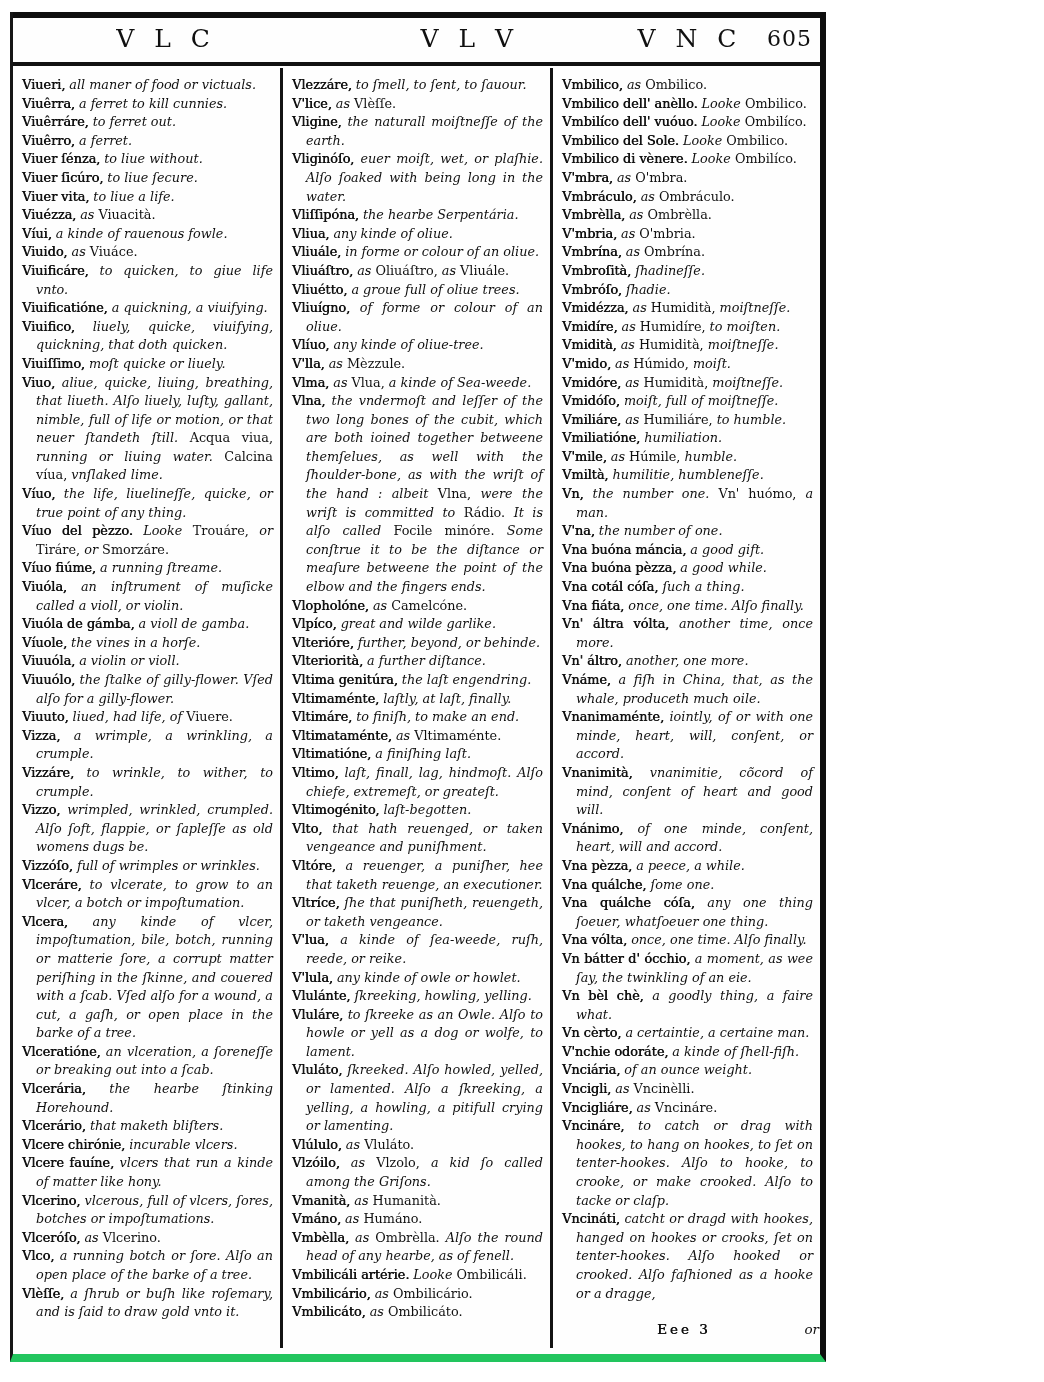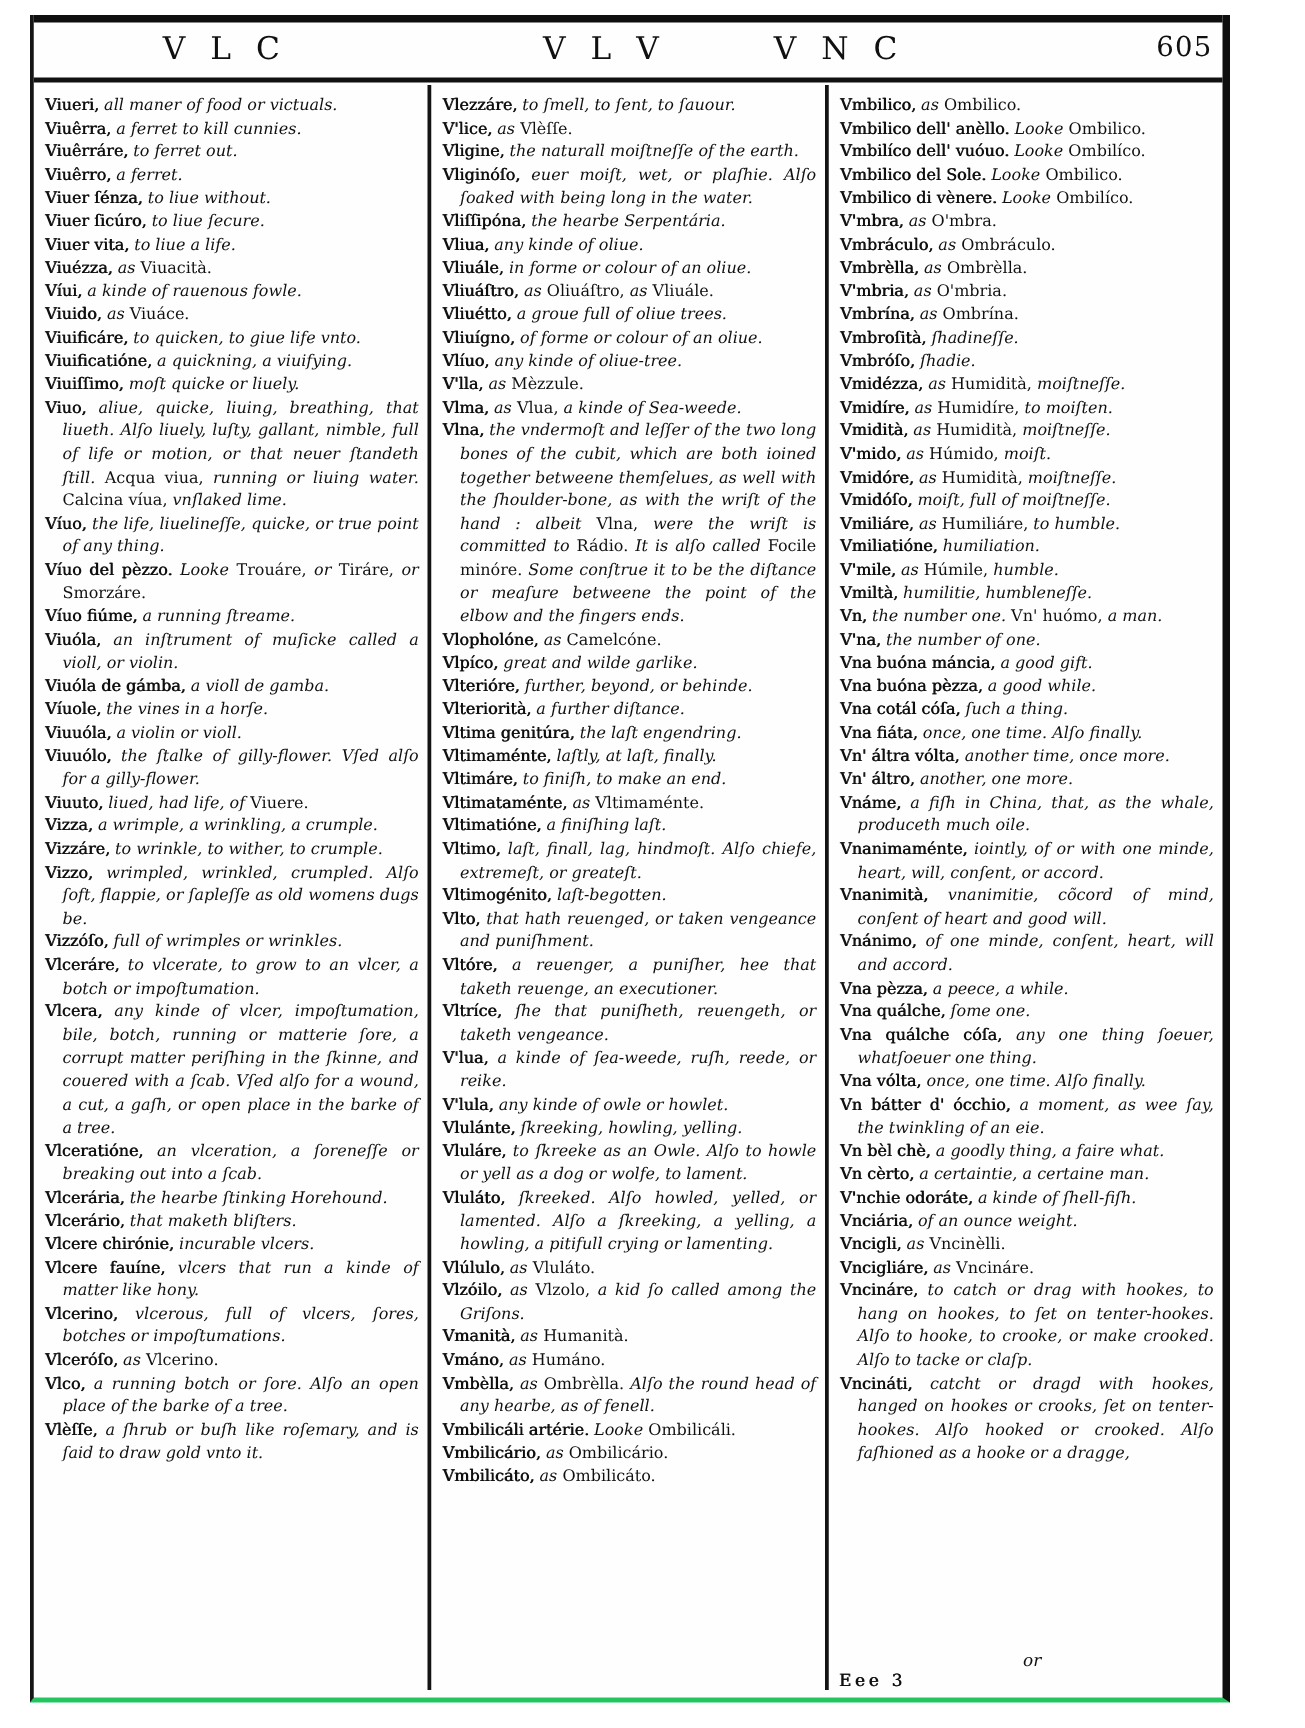--- a/index.html
+++ b/index.html
@@ -3,33 +3,33 @@
 <meta charset="utf-8">
 <style>
   html,body{margin:0;padding:0;}
   body{
     width:1044px;height:1382px;position:relative;
     background:#ffffff;color:#101010;
     font-family:"DejaVu Serif","Liberation Serif",serif;
     overflow:hidden;
   }
   .scan{
-    position:absolute;left:24px;top:12px;width:960px;height:1350px;
+    position:absolute;left:10px;top:12px;width:816px;height:1350px;
     box-sizing:border-box;background:#fefefe;
     border-left:3px solid #161616;
     border-right:6px solid #0e0e0e;
-    border-bottom:4px solid #22c55e;
+    border-bottom:8px solid #22c55e;
   }
   .toprule{height:6px;background:#0f0f0f;}
   .midrule{height:4px;background:#111;}
   .header-band{position:relative;height:44px;}
   .guide{position:absolute;top:6px;font-size:25px;letter-spacing:6px;white-space:nowrap;}
   .g1{left:68px;width:170px;text-align:center;}
   .g2{left:336px;width:170px;text-align:right;}
-  .g3{left:592px;width:170px;}
+  .g3{left:592px;width:170px;text-align:center;}
   .pageno{position:absolute;top:8px;right:8px;font-size:22px;letter-spacing:1px;margin-left:16px;}
   .text-area{
     position:absolute;top:56px;left:0;right:0;bottom:6px;
     display:flex;
   }
   .col{
     flex:1 1 0;min-width:0;overflow:hidden;
     padding:8px 7px 0 9px;
     font-size:12.8px;line-height:18.6px;
     text-align:justify;
@@ -37,21 +37,21 @@
   .col + .col{border-left:3px solid #131313;}
   .entry{margin:0;text-indent:-14px;padding-left:14px;}
   .hw{font-style:normal;text-shadow:0.5px 0 0 currentColor;}
   .ital{font-style:italic;}
   .rom{font-style:normal;}
   .sig-row{
     position:absolute;left:566px;top:1308px;width:240px;
     display:flex;justify-content:space-between;
     font-size:13.5px;line-height:18px;
   }
-  .sig{padding-left:78px;letter-spacing:3px;text-shadow:0.5px 0 0 currentColor;margin-top:16px;}
+  .sig{padding-left:78px;letter-spacing:3px;text-shadow:0.5px 0 0 currentColor;}
   .catch{font-style:italic;}
 </style>
 </head>
 <body>
 
 <div class="scan">
   <div class="toprule"></div>
   <div class="header-band">
     <span class="guide g1">V L C</span>
     <span class="guide g2">V L V</span>
@@ -67,20 +67,21 @@
         <p class="entry"><span class="hw">Viuêrráre,</span> <span class="ital">to ferret out.</span></p>
         <p class="entry"><span class="hw">Viuêrro,</span> <span class="ital">a ferret.</span></p>
         <p class="entry"><span class="hw">Viuer ſénza,</span> <span class="ital">to liue without.</span></p>
         <p class="entry"><span class="hw">Viuer ſicúro,</span> <span class="ital">to liue ſecure.</span></p>
         <p class="entry"><span class="hw">Viuer vita,</span> <span class="ital">to liue a life.</span></p>
         <p class="entry"><span class="hw">Viuézza,</span> <span class="ital">as </span><span class="rom">Viuacità.</span></p>
         <p class="entry"><span class="hw">Víui,</span> <span class="ital">a kinde of rauenous fowle.</span></p>
         <p class="entry"><span class="hw">Viuido,</span> <span class="ital">as </span><span class="rom">Viuáce.</span></p>
         <p class="entry"><span class="hw">Viuificáre,</span> <span class="ital">to quicken, to giue life vnto.</span></p>
         <p class="entry"><span class="hw">Viuificatióne,</span> <span class="ital">a quickning, a viuifying.</span></p>
+        <p class="entry"><span class="hw">Viuifico,</span> <span class="ital">liuely, quicke, viuifying, quickning, that doth quicken.</span></p>
         <p class="entry"><span class="hw">Viuiſſimo,</span> <span class="ital">moſt quicke or liuely.</span></p>
         <p class="entry"><span class="hw">Viuo,</span> <span class="ital">aliue, quicke, liuing, breathing, that liueth. Alſo liuely, luſty, gallant, nimble, full of life or motion, or that neuer ſtandeth ſtill. </span><span class="rom">Acqua viua, </span><span class="ital">running or liuing water. </span><span class="rom">Calcina víua, </span><span class="ital">vnſlaked lime.</span></p>
         <p class="entry"><span class="hw">Víuo,</span> <span class="ital">the life, liuelineſſe, quicke, or true point of any thing.</span></p>
         <p class="entry"><span class="hw">Víuo del pèzzo.</span> <span class="ital">Looke </span><span class="rom">Trouáre,</span><span class="ital"> or </span><span class="rom">Tiráre,</span><span class="ital"> or </span><span class="rom">Smorzáre.</span></p>
         <p class="entry"><span class="hw">Víuo fiúme,</span> <span class="ital">a running ſtreame.</span></p>
         <p class="entry"><span class="hw">Viuóla,</span> <span class="ital">an inſtrument of muſicke called a violl, or violin.</span></p>
         <p class="entry"><span class="hw">Viuóla de gámba,</span> <span class="ital">a violl de gamba.</span></p>
         <p class="entry"><span class="hw">Víuole,</span> <span class="ital">the vines in a horſe.</span></p>
         <p class="entry"><span class="hw">Viuuóla,</span> <span class="ital">a violin or violl.</span></p>
         <p class="entry"><span class="hw">Viuuólo,</span> <span class="ital">the ſtalke of gilly-flower. Vſed alſo for a gilly-flower.</span></p>

